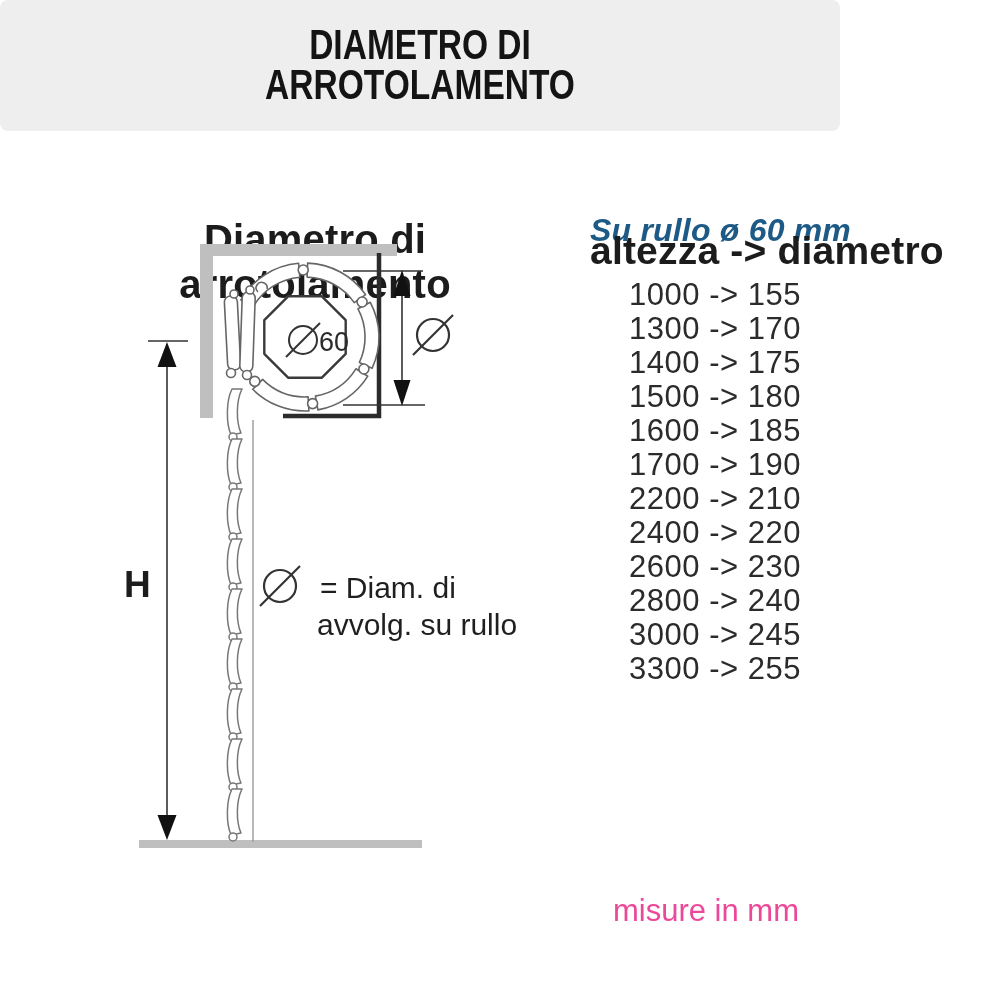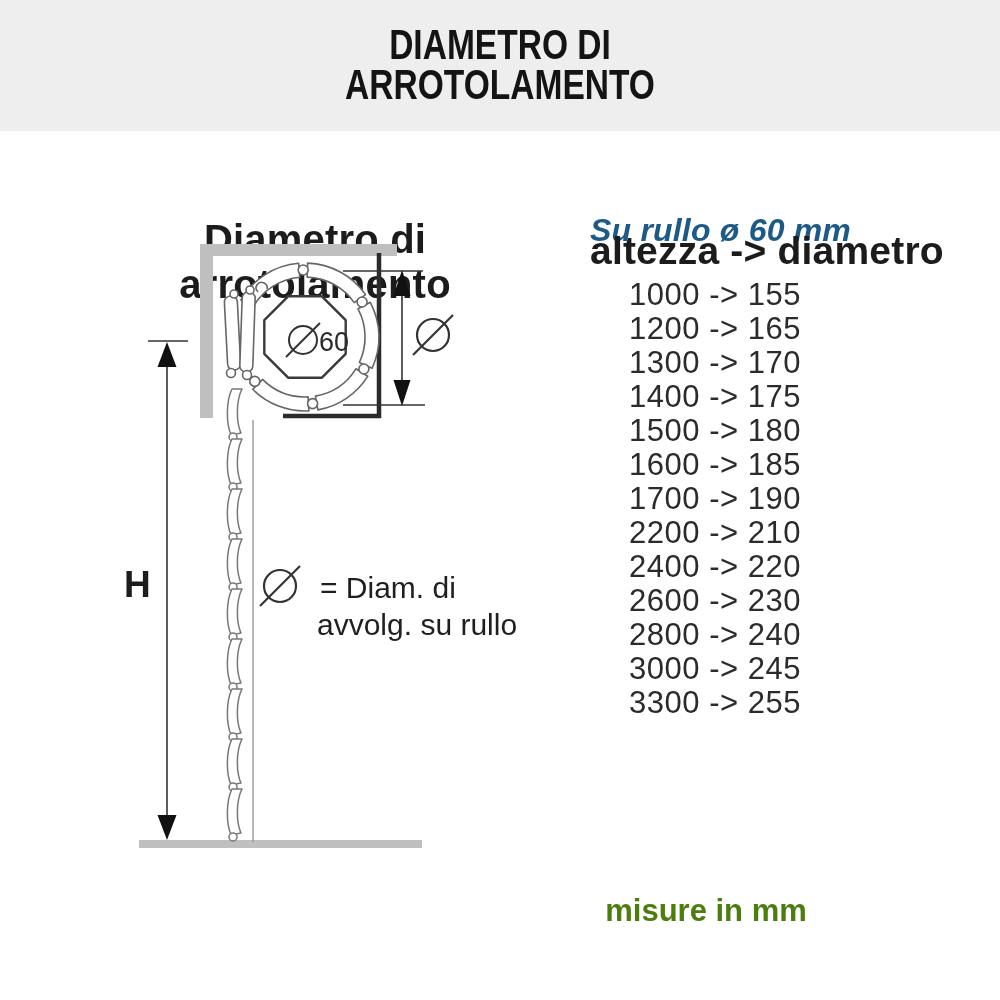--- a/index.html
+++ b/index.html
@@ -1,38 +1,38 @@
 <!DOCTYPE html>
 <html><head>
 <meta charset="utf-8">
 <style>
   html,body{margin:0;padding:0;background:#fff;width:1000px;height:1000px;
     font-family:"Liberation Sans","DejaVu Sans",sans-serif;}
   .page{position:relative;width:1000px;height:1000px;overflow:hidden;background:#fff;}
 
   
-  .banner{position:absolute;left:0;top:0;width:1000px;height:131px;background:#eeeeee;}
+  .banner{position:absolute;left:0;top:0;width:840px;height:131px;background:#eeeeee;border-radius:8px;}
   .banner-inner{padding-top:24px;text-align:center;color:#141414;}
   .banner-line{font-size:43px;font-weight:700;line-height:40px;letter-spacing:0px;
     transform:scaleX(0.78);transform-origin:50% 50%;}
 
   
   .diagram-title{position:absolute;left:90px;top:184px;width:450px;text-align:center;
     font-size:40px;font-weight:600;color:#1c1c1c;letter-spacing:0.2px;}
   svg.diagram{position:absolute;left:90px;top:230px;}
 
   
   .table-title{position:absolute;left:590px;top:185px;font-size:32px;font-weight:700;
     letter-spacing:0.2px;}
   .table-subtitle{position:absolute;left:590px;top:229px;font-size:39px;font-weight:600;
     color:#1c1c1c;letter-spacing:0.2px;}
   .table-rows{position:absolute;left:598px;top:278px;width:234px;text-align:center;}
   .trow{height:34px;line-height:34px;font-size:31px;color:#2b2b2b;letter-spacing:0.5px;}
   .footnote{position:absolute;left:600px;top:893px;width:212px;text-align:center;
-    font-size:31px;font-weight:700;color:#4d7c0f;}
+    font-size:31px;font-weight:400;color:#ec4899;}
 </style>
 </head>
 <body>
 
 <div class="page">
 
   <header class="banner">
     <div class="banner-inner">
       <div class="banner-line">DIAMETRO DI</div>
       <div class="banner-line">ARROTOLAMENTO</div>
@@ -127,21 +127,20 @@
       <line x1="170" y1="376" x2="210" y2="336" stroke="#333333" stroke-width="2.2"></line>
     </g>
     <text x="230" y="368" font-size="30" font-weight="500" fill="#1f1f1f">= Diam. di</text>
     <text x="227" y="405" font-size="30" font-weight="500" fill="#1f1f1f">avvolg. su rullo</text>
   </svg>
 
   <h2 class="table-title" style="color: rgb(29, 90, 134); font-style: italic;">Su rullo ø 60 mm</h2>
   <div class="table-subtitle">altezza -&gt; diametro</div>
   <div class="table-rows">
       <div class="trow">1000 -&gt; 155</div>
-      <div class="trow">1200 -&gt; 165</div>
       <div class="trow">1300 -&gt; 170</div>
       <div class="trow">1400 -&gt; 175</div>
       <div class="trow">1500 -&gt; 180</div>
       <div class="trow">1600 -&gt; 185</div>
       <div class="trow">1700 -&gt; 190</div>
       <div class="trow">2200 -&gt; 210</div>
       <div class="trow">2400 -&gt; 220</div>
       <div class="trow">2600 -&gt; 230</div>
       <div class="trow">2800 -&gt; 240</div>
       <div class="trow">3000 -&gt; 245</div>

